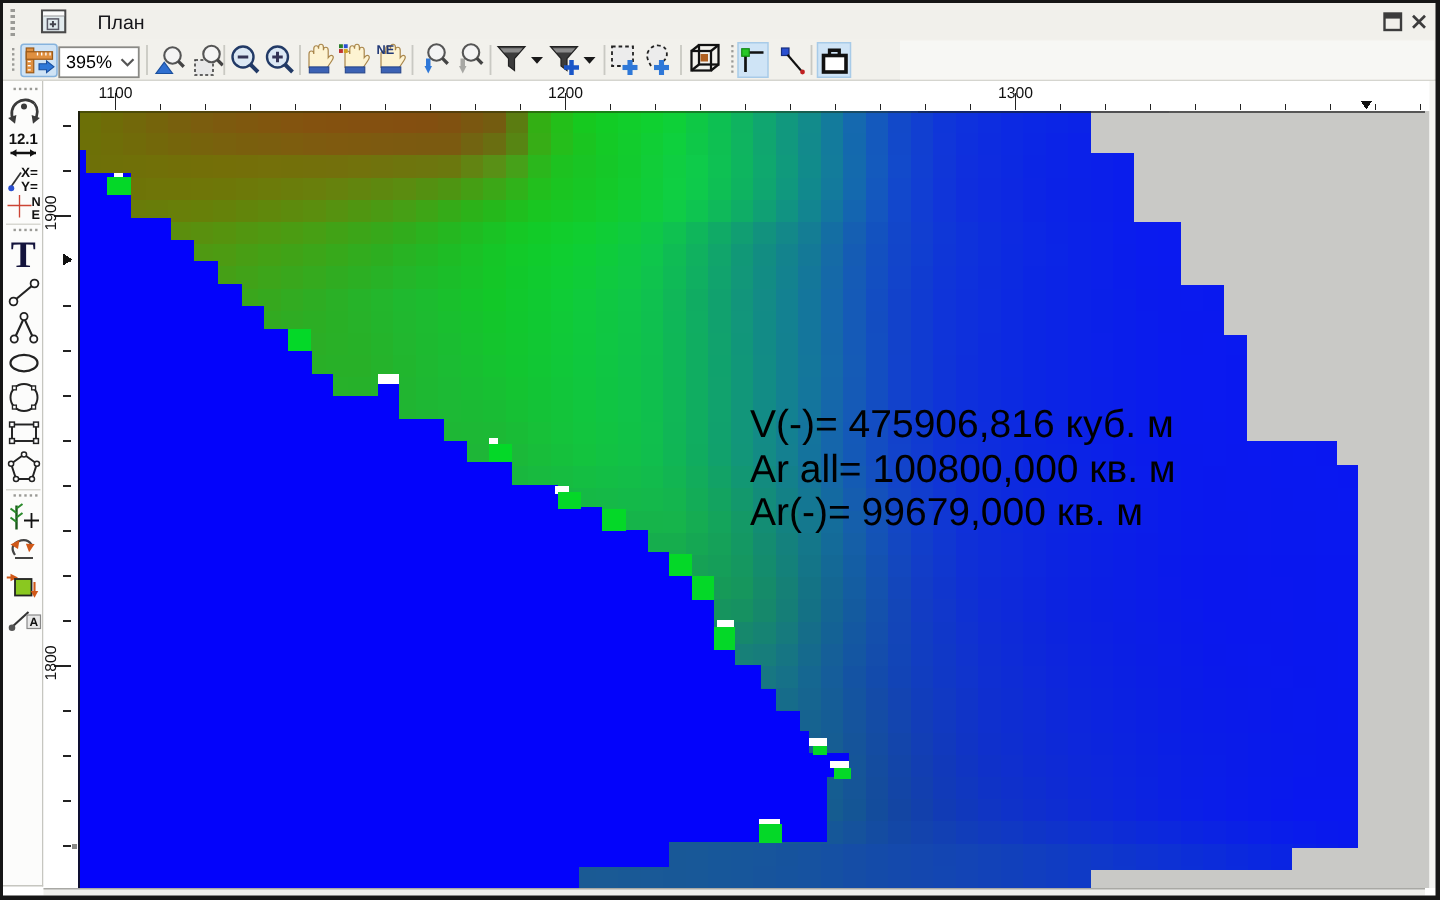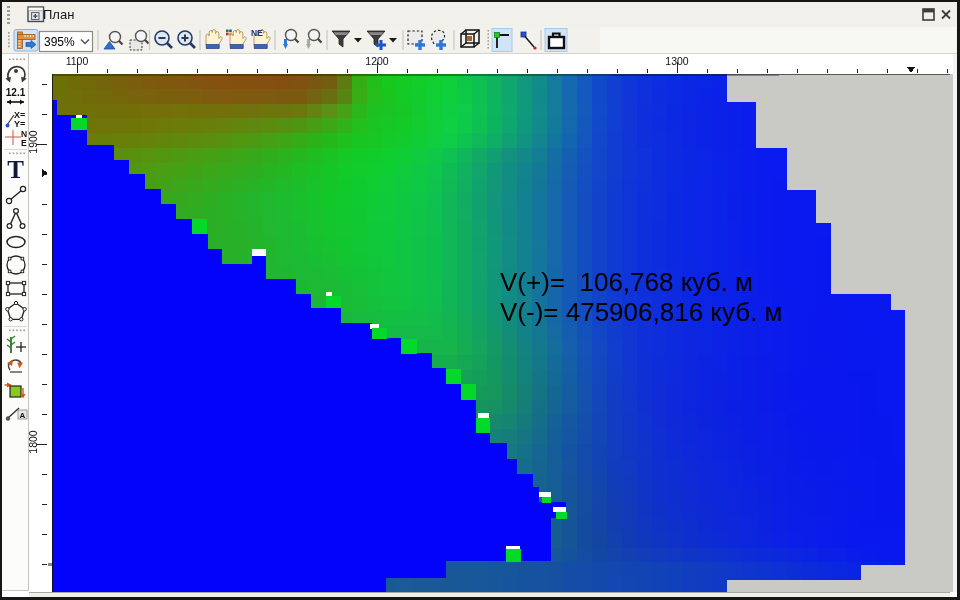--- a/index.html
+++ b/index.html
@@ -18,21 +18,21 @@
 
 <div class="abs" style="left:7px;top:6px;width:3px;height:18px;background-image:repeating-linear-gradient(#9a9a96 0 2px,transparent 2px 4px)"></div>
 <svg class="abs" style="left:27px;top:6px" width="18" height="17" viewBox="0 0 18 17">
  <rect x="1" y="1" width="15.5" height="14.5" fill="#e2ebee" stroke="#4a4a4a" stroke-width="1.4"></rect>
  <rect x="1.7" y="1.7" width="14.1" height="2.8" fill="#fbfbfb"></rect>
  <line x1="2" y1="4.6" x2="15.8" y2="4.6" stroke="#9a9a9a" stroke-width="0.7"></line>
  <rect x="4.6" y="6.6" width="7.4" height="7" fill="none" stroke="#5a5a66" stroke-width="1"></rect>
  <line x1="8.3" y1="8" x2="8.3" y2="12.2" stroke="#44444e" stroke-width="1.3"></line>
  <line x1="6.2" y1="10.1" x2="10.4" y2="10.1" stroke="#44444e" stroke-width="1.3"></line>
 </svg>
-<div class="abs" style="left:43px;top:7px;font-size:13px;color:#16161a">План</div>
+<div class="abs" style="left:65px;top:7px;font-size:13px;color:#16161a">План</div>
 <svg class="abs" style="left:920px;top:8px" width="34" height="14" viewBox="0 0 34 14">
  <rect x="3" y="1" width="11" height="11" fill="none" stroke="#3c3c3c" stroke-width="1.6"></rect>
  <rect x="3" y="1" width="11" height="3.4" fill="#3c3c3c"></rect>
  <g stroke="#3c3c3c" stroke-width="1.8">
       <line x1="22" y1="2.5" x2="30" y2="10.5"></line>
       <line x1="30" y1="2.5" x2="22" y2="10.5"></line>
     </g>
 </svg>
 <svg style="position:absolute;left:0px;top:26px" width="640" height="28" viewBox="0 0 640 28">
     <rect x="8" y="6" width="1.6" height="1.6" fill="#9a9a96"></rect>
@@ -2411,22 +2411,23 @@
     <rect x="424" y="344" width="14" height="15" fill="#04d828"></rect>
     <rect x="490" y="423" width="9" height="6" fill="#04d828"></rect>
     <rect x="504" y="438" width="11" height="7" fill="#04d828"></rect>
     <rect x="454" y="475" width="15" height="13" fill="#04d828"></rect>
     <line x1="0.7" y1="0" x2="0.7" y2="518" stroke="#101010" stroke-width="1.4" opacity="0.85"></line>
     <line x1="0" y1="0.8" x2="675" y2="0.8" stroke="#202808" stroke-width="1.6" opacity="0.45"></line>
     <line x1="560" y1="0.8" x2="727" y2="0.8" stroke="#102048" stroke-width="1.6" opacity="0.4"></line>
     <line x1="675" y1="0.7" x2="898" y2="0.7" stroke="#4a4a4a" stroke-width="1.3" opacity="0.9"></line>
   </svg>
 <div style="position:absolute;left:500px;top:268px;font-family:'Liberation Sans',sans-serif;font-size:26px;line-height:29.6px;color:#000;white-space:nowrap">
-    <div>V(+)=&nbsp; 106,768 куб. м</div>
     <div>V(-)= 475906,816 куб. м</div>
+    <div>Ar all= 100800,000 кв. м</div>
+    <div>Ar(-)= 99679,000 кв. м</div>
   </div>
 
 <div class="abs" style="left:950px;top:74px;width:2.5px;height:518px;background:#c9c9c6"></div>
 <div class="abs" style="left:952.5px;top:54px;width:4.5px;height:538px;background:#f4f4f2"></div>
 <div class="abs" style="left:29px;top:592px;width:921px;height:5px;background:#efefec;border-top:1px solid #a8a8a4;box-sizing:border-box"></div>
 <div class="abs" style="left:0;top:0;width:960px;height:2px;background:#161616"></div>
 <div class="abs" style="left:0;top:0;width:2px;height:600px;background:#161616"></div>
 <div class="abs" style="left:957px;top:0;width:3px;height:600px;background:#161616"></div>
 <div class="abs" style="left:0;top:597px;width:960px;height:3px;background:#161616"></div>
 </body></html>

